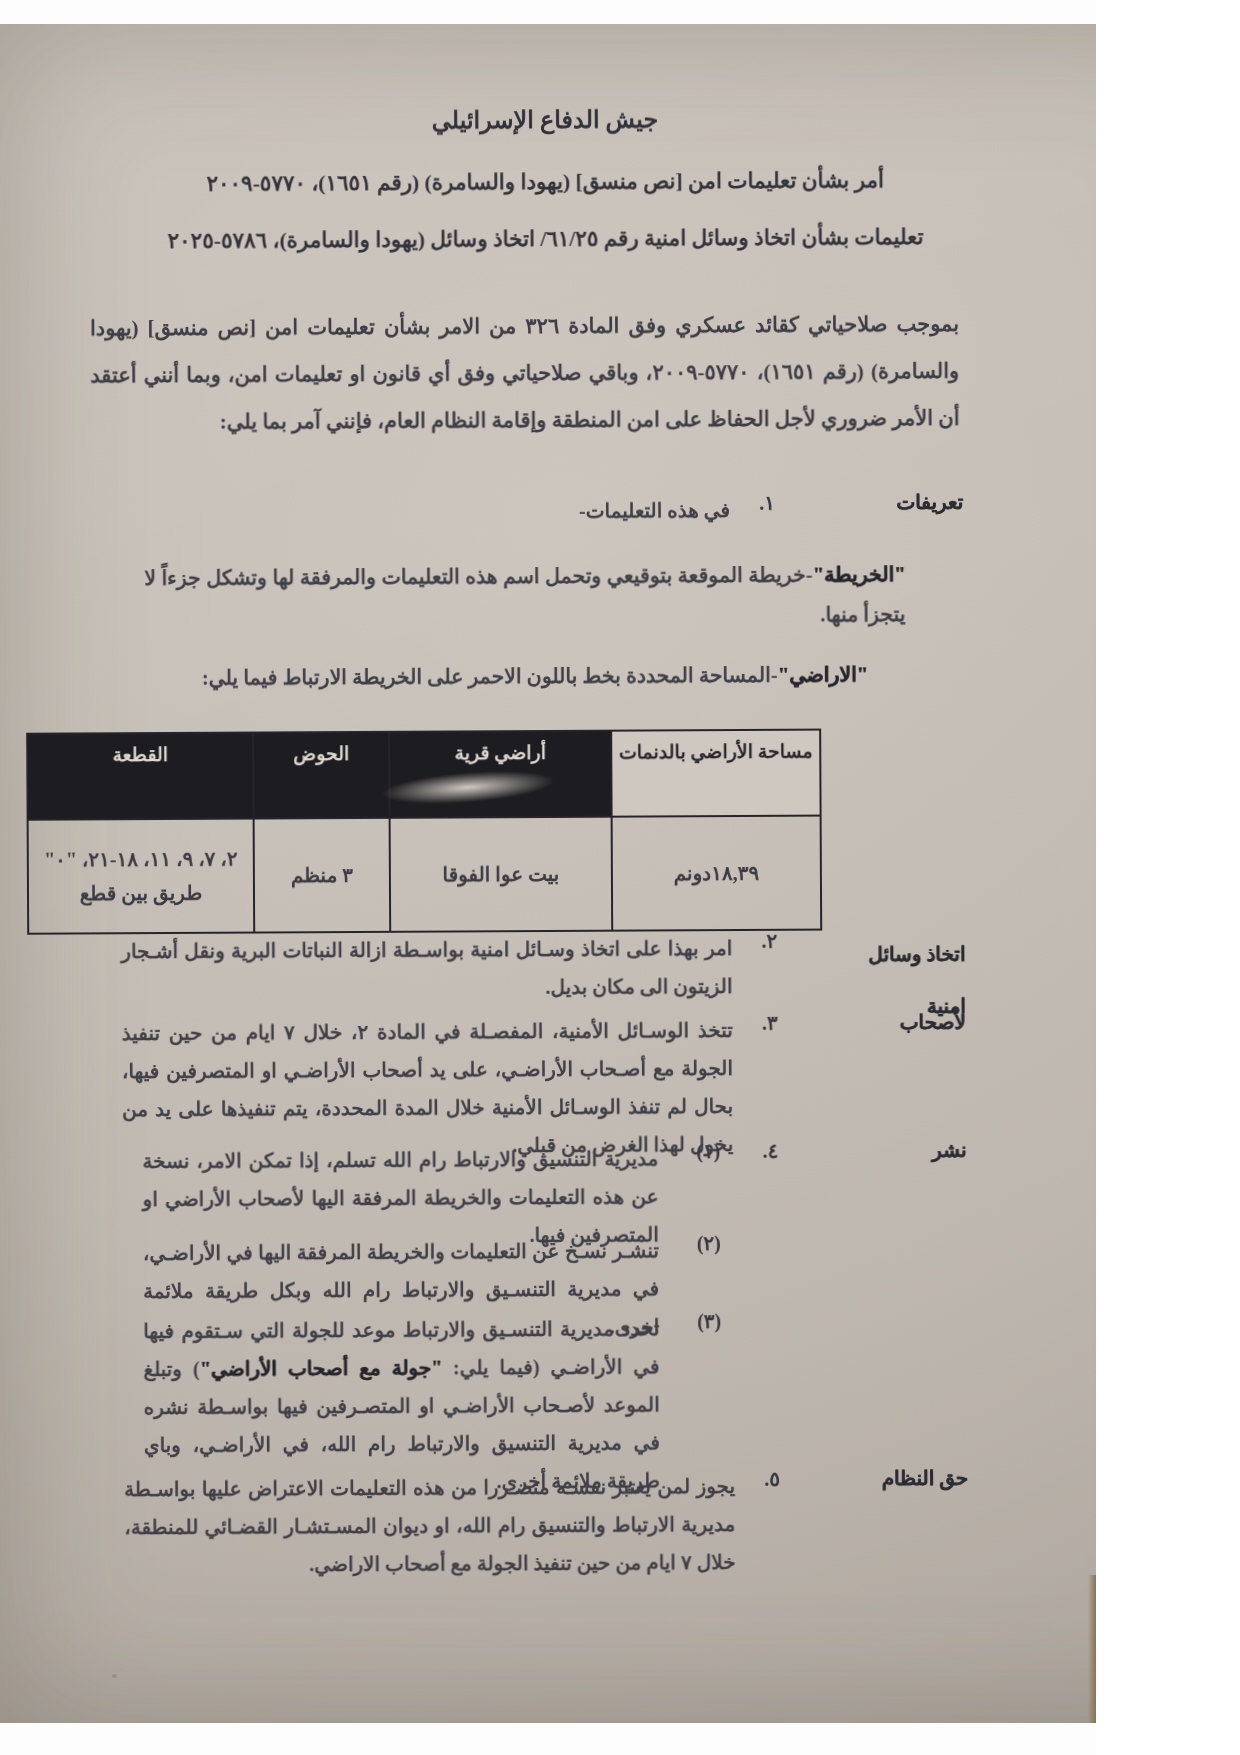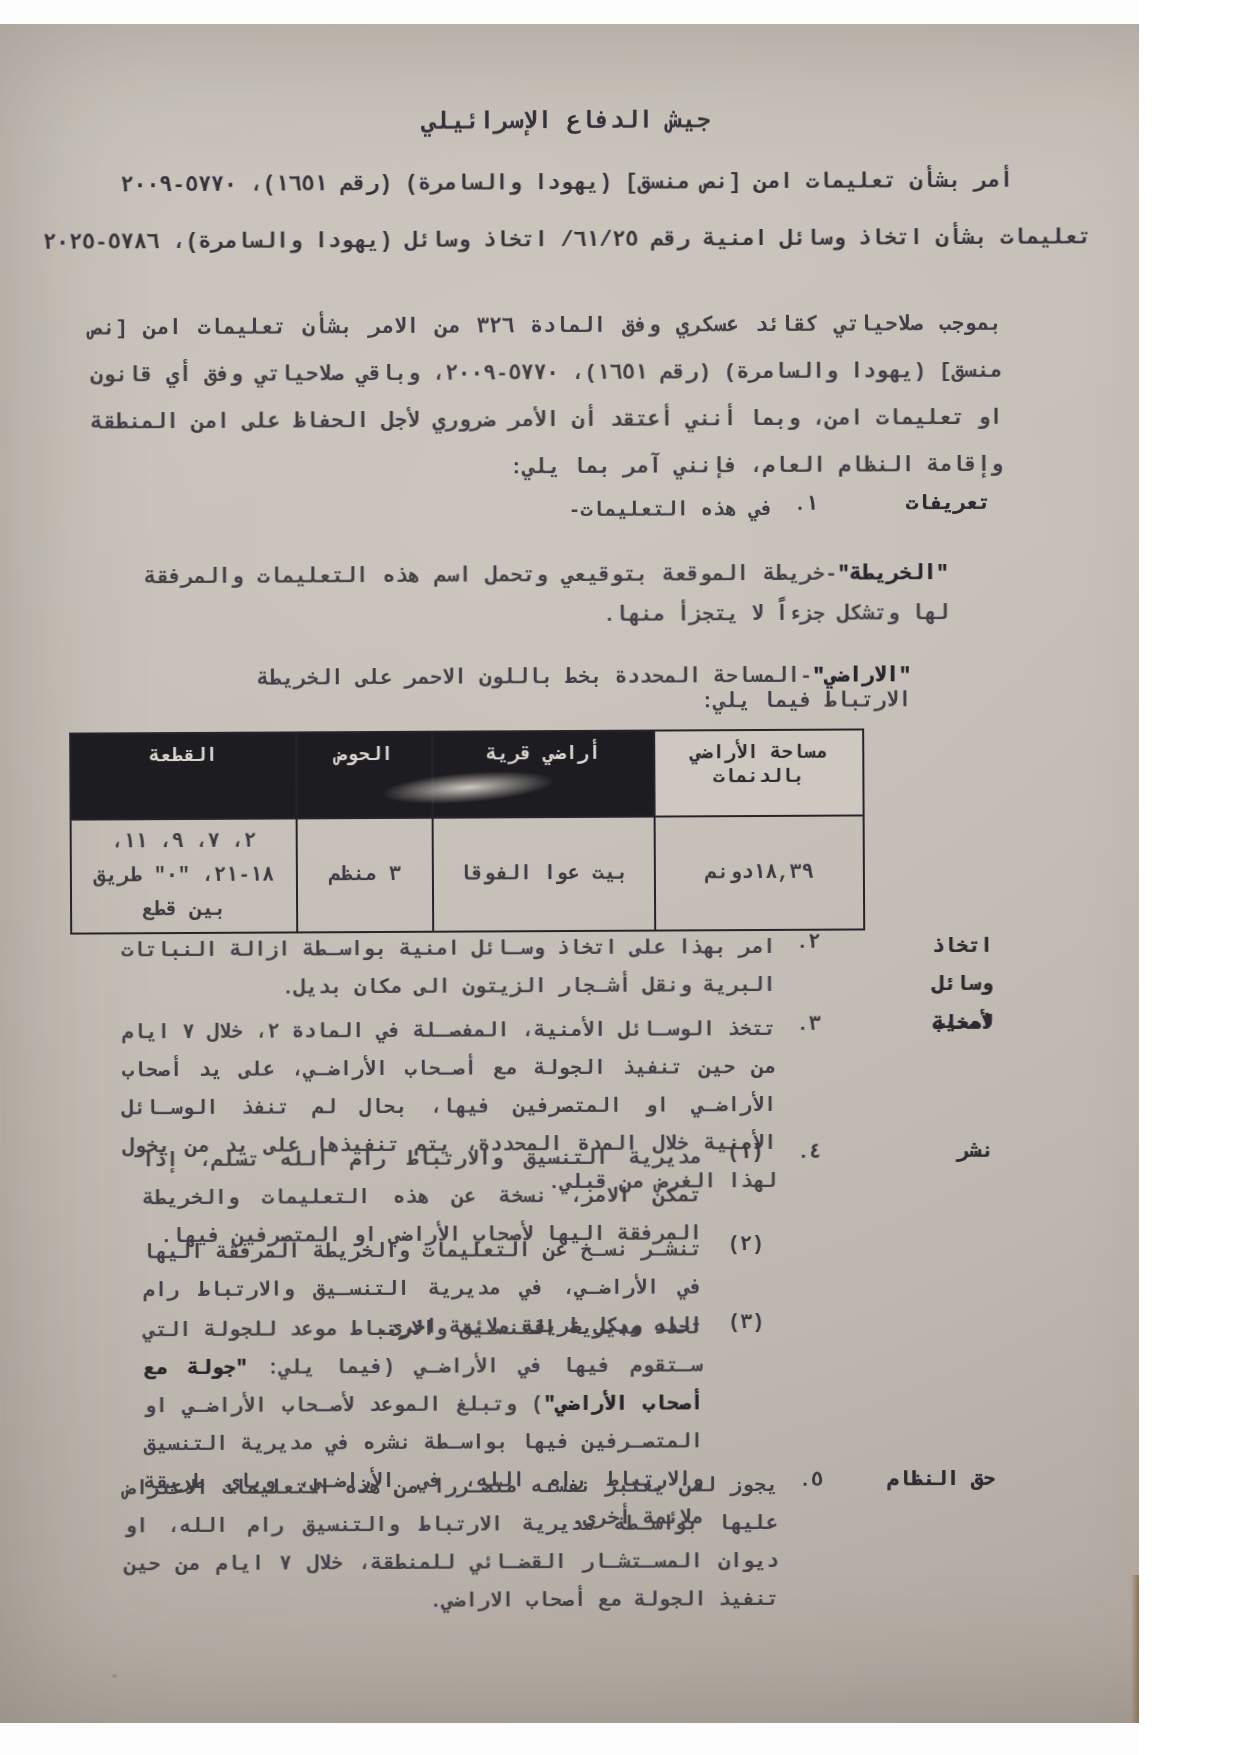--- a/index.html
+++ b/index.html
@@ -1,18 +1,18 @@
 <!DOCTYPE html>
 <html lang="ar"><head>
 <meta charset="utf-8">
 <style>
   html,body{margin:0;padding:0;background:#ffffff;}
   .photo{
     position:relative;width:1096px;height:1755px;overflow:hidden;
-    background:#fdfdfc;font-family:Liberation Mono, monospace;padding-left:43px;
+    background:#fdfdfc;font-family:Liberation Serif, serif;
   }
   .paper{
     position:absolute;left:0;top:24px;width:1240px;height:1699px;
     background:radial-gradient(ellipse 130% 95% at 45% 30%, #ccc5bd 0%, #c4bdb5 52%, #b2aaa2 100%);
   }
   .shade{position:absolute;left:0;top:24px;width:1240px;height:1699px;pointer-events:none;
     background:linear-gradient(160deg, rgba(255,255,255,0.07) 0%, rgba(0,0,0,0.00) 40%, rgba(60,50,40,0.08) 100%);}
   .vignette{position:absolute;left:0;top:24px;width:1240px;height:1699px;pointer-events:none;
     box-shadow:inset 0 0 140px rgba(70,60,50,0.28);}
   .strip-top{position:absolute;top:0;left:0;width:100%;height:24px;background:#fdfdfd;}
@@ -27,22 +27,22 @@
     color:#45434b;font-weight:bold;filter:blur(0.25px);}
   .abs{position:absolute;}
   .center{left:0;right:0;text-align:center;}
   .title{top:106px;font-size:24px;color:#33313a;}
   .sub{font-size:21.5px;color:#34323a;}
   .sub1{top:169px;}
   .sub2{top:226px;}
   .preamble{top:303px;right:135px;left:92px;font-size:21px;line-height:47px;
     text-align:justify;color:#3f3d45;}
 
-  .mlabel{right:148px;font-size:20px;color:#2d2b32;text-shadow:0.5px 0 0 currentColor;text-align:right;}
-  .mlabel.two{width:122px;line-height:38px;}
+  .mlabel{right:132px;font-size:20px;color:#2d2b32;text-shadow:0.5px 0 0 currentColor;text-align:right;}
+  .mlabel.two{width:122px;line-height:52px;}
   .num{right:320px;font-size:20px;color:#38363e;}
   .snum{right:378px;font-size:20px;color:#38363e;}
   .content{right:365px;left:120px;font-size:20px;line-height:38px;text-align:justify;color:#413f47;}
   .content.single{text-align:right;}
   .content.narrow{right:440px;left:140px;}
 
   .s1{top:492px;}
   .def1{top:556px;right:190px;left:145px;font-size:20.5px;line-height:40px;text-align:justify;color:#413f47;}
   .def2{top:664px;right:228px;left:200px;font-size:20.5px;text-align:right;color:#413f47;}
   .term{color:#27252c;text-shadow:0.6px 0 0 currentColor;}

